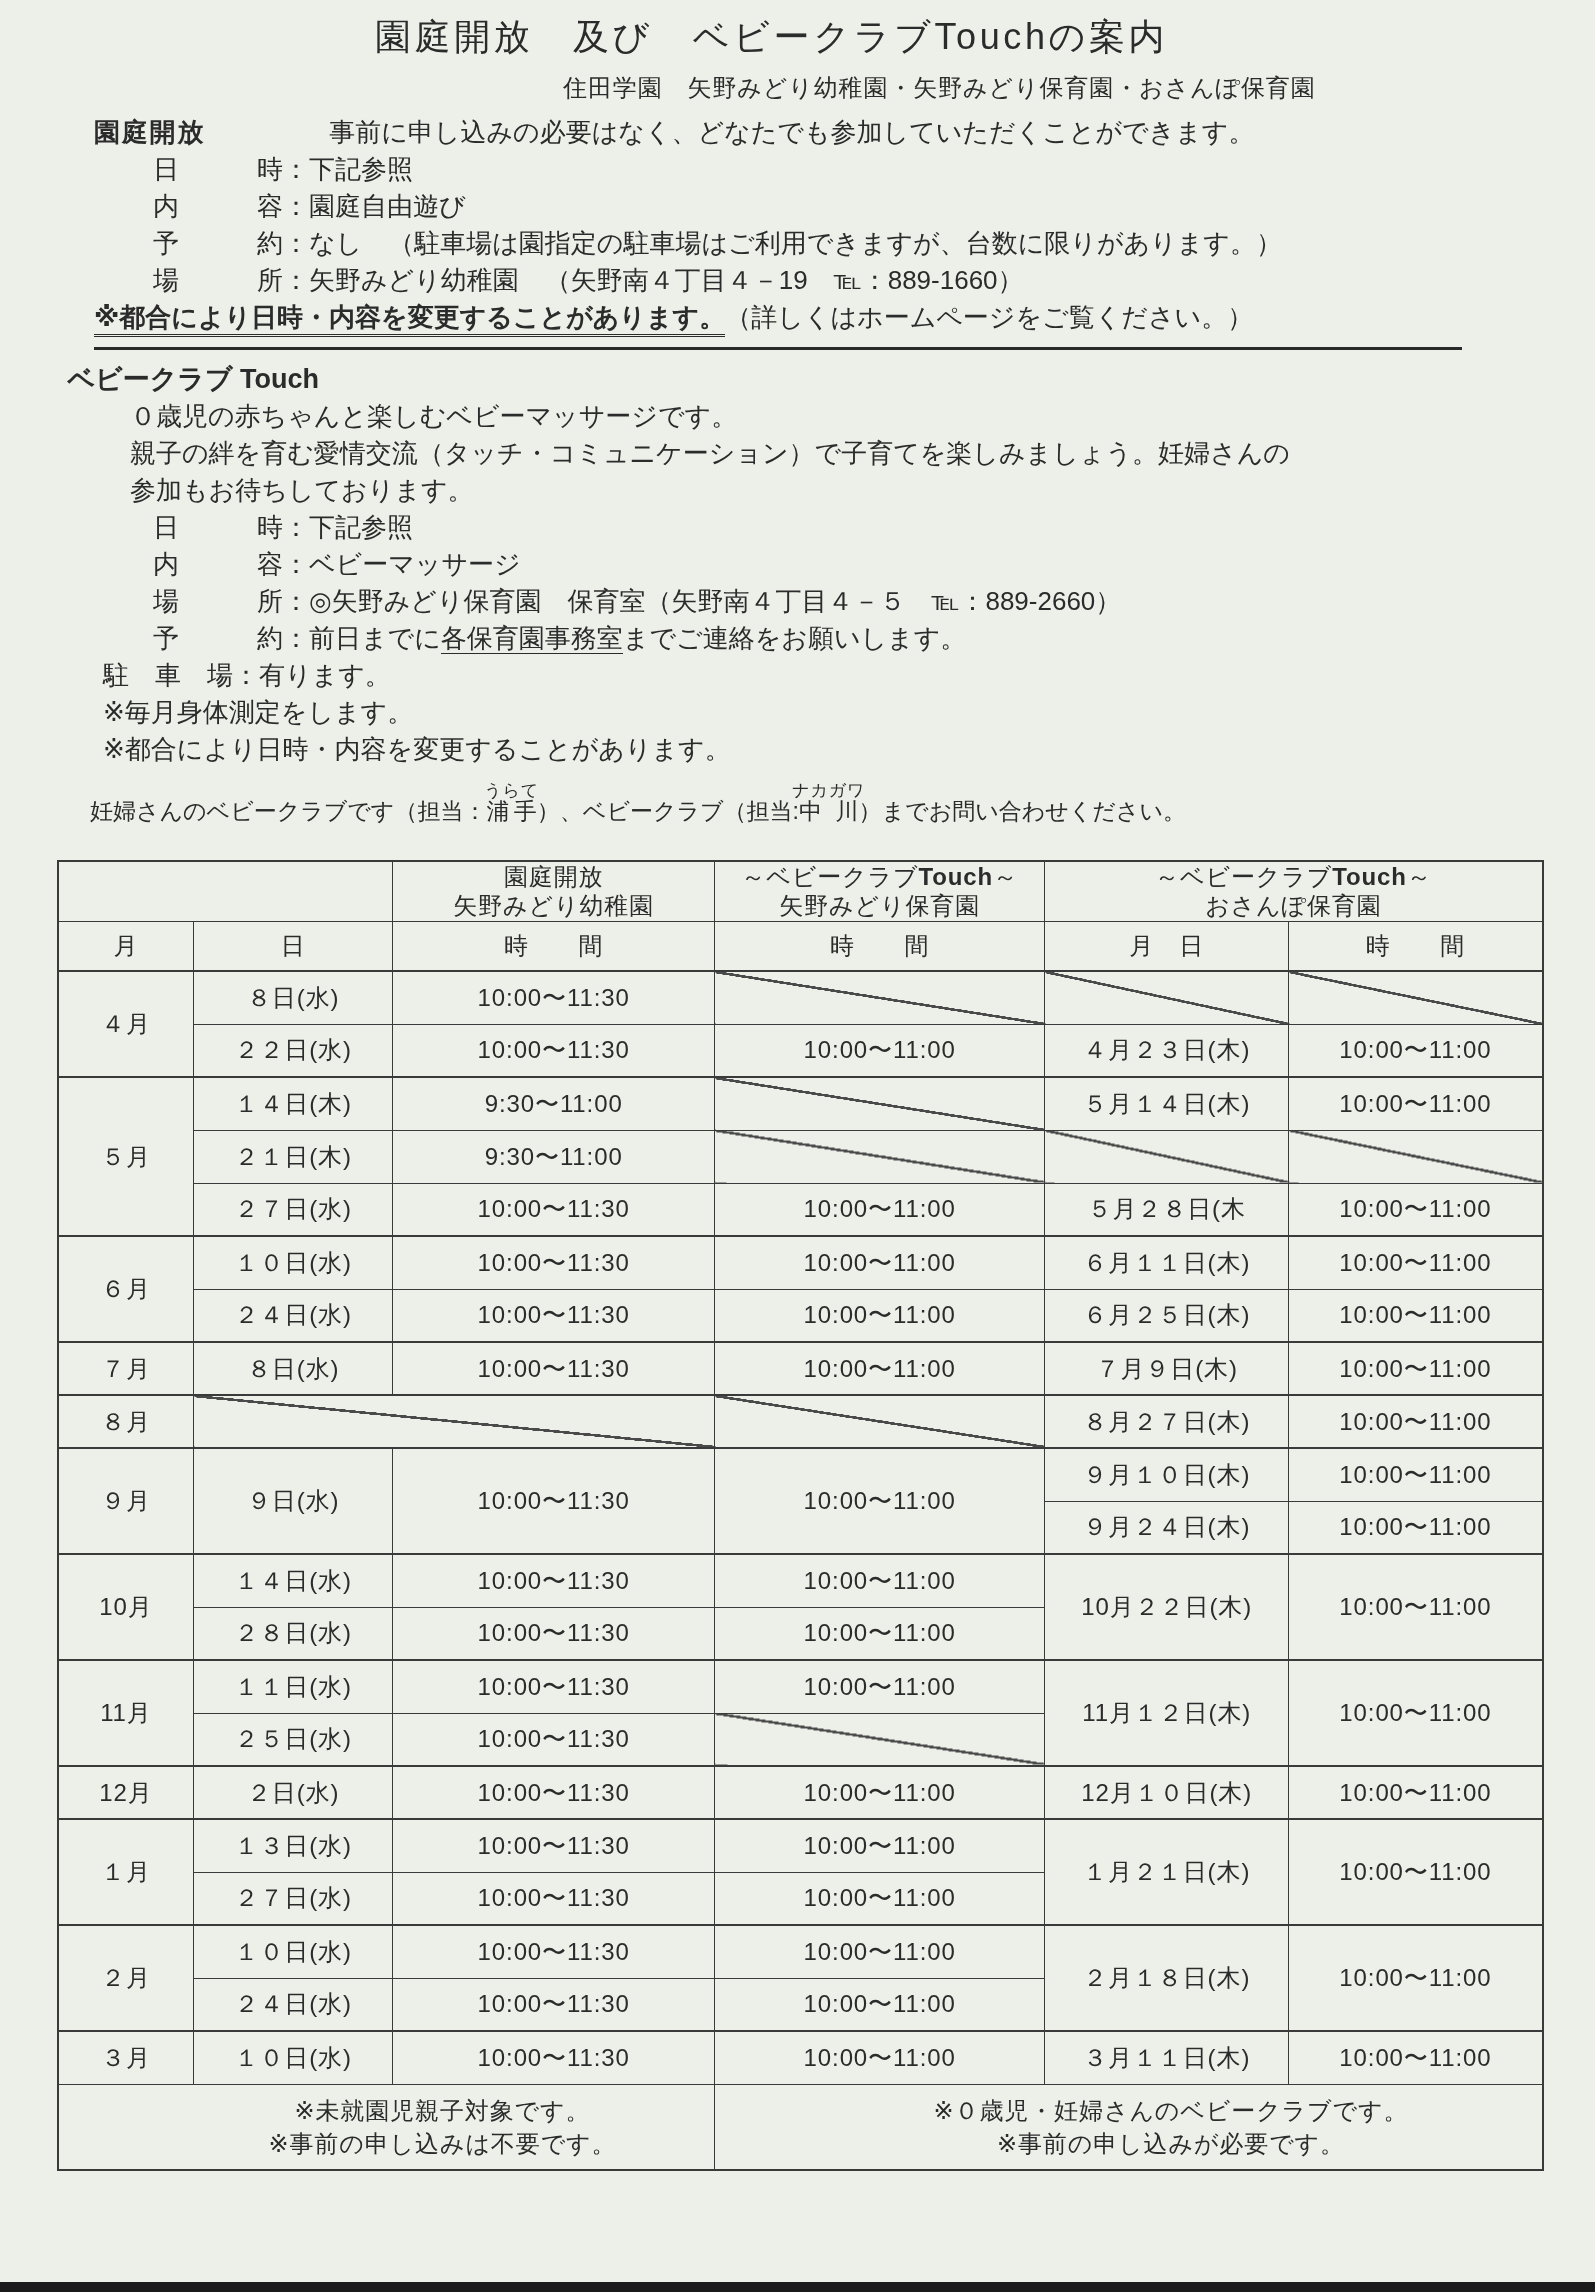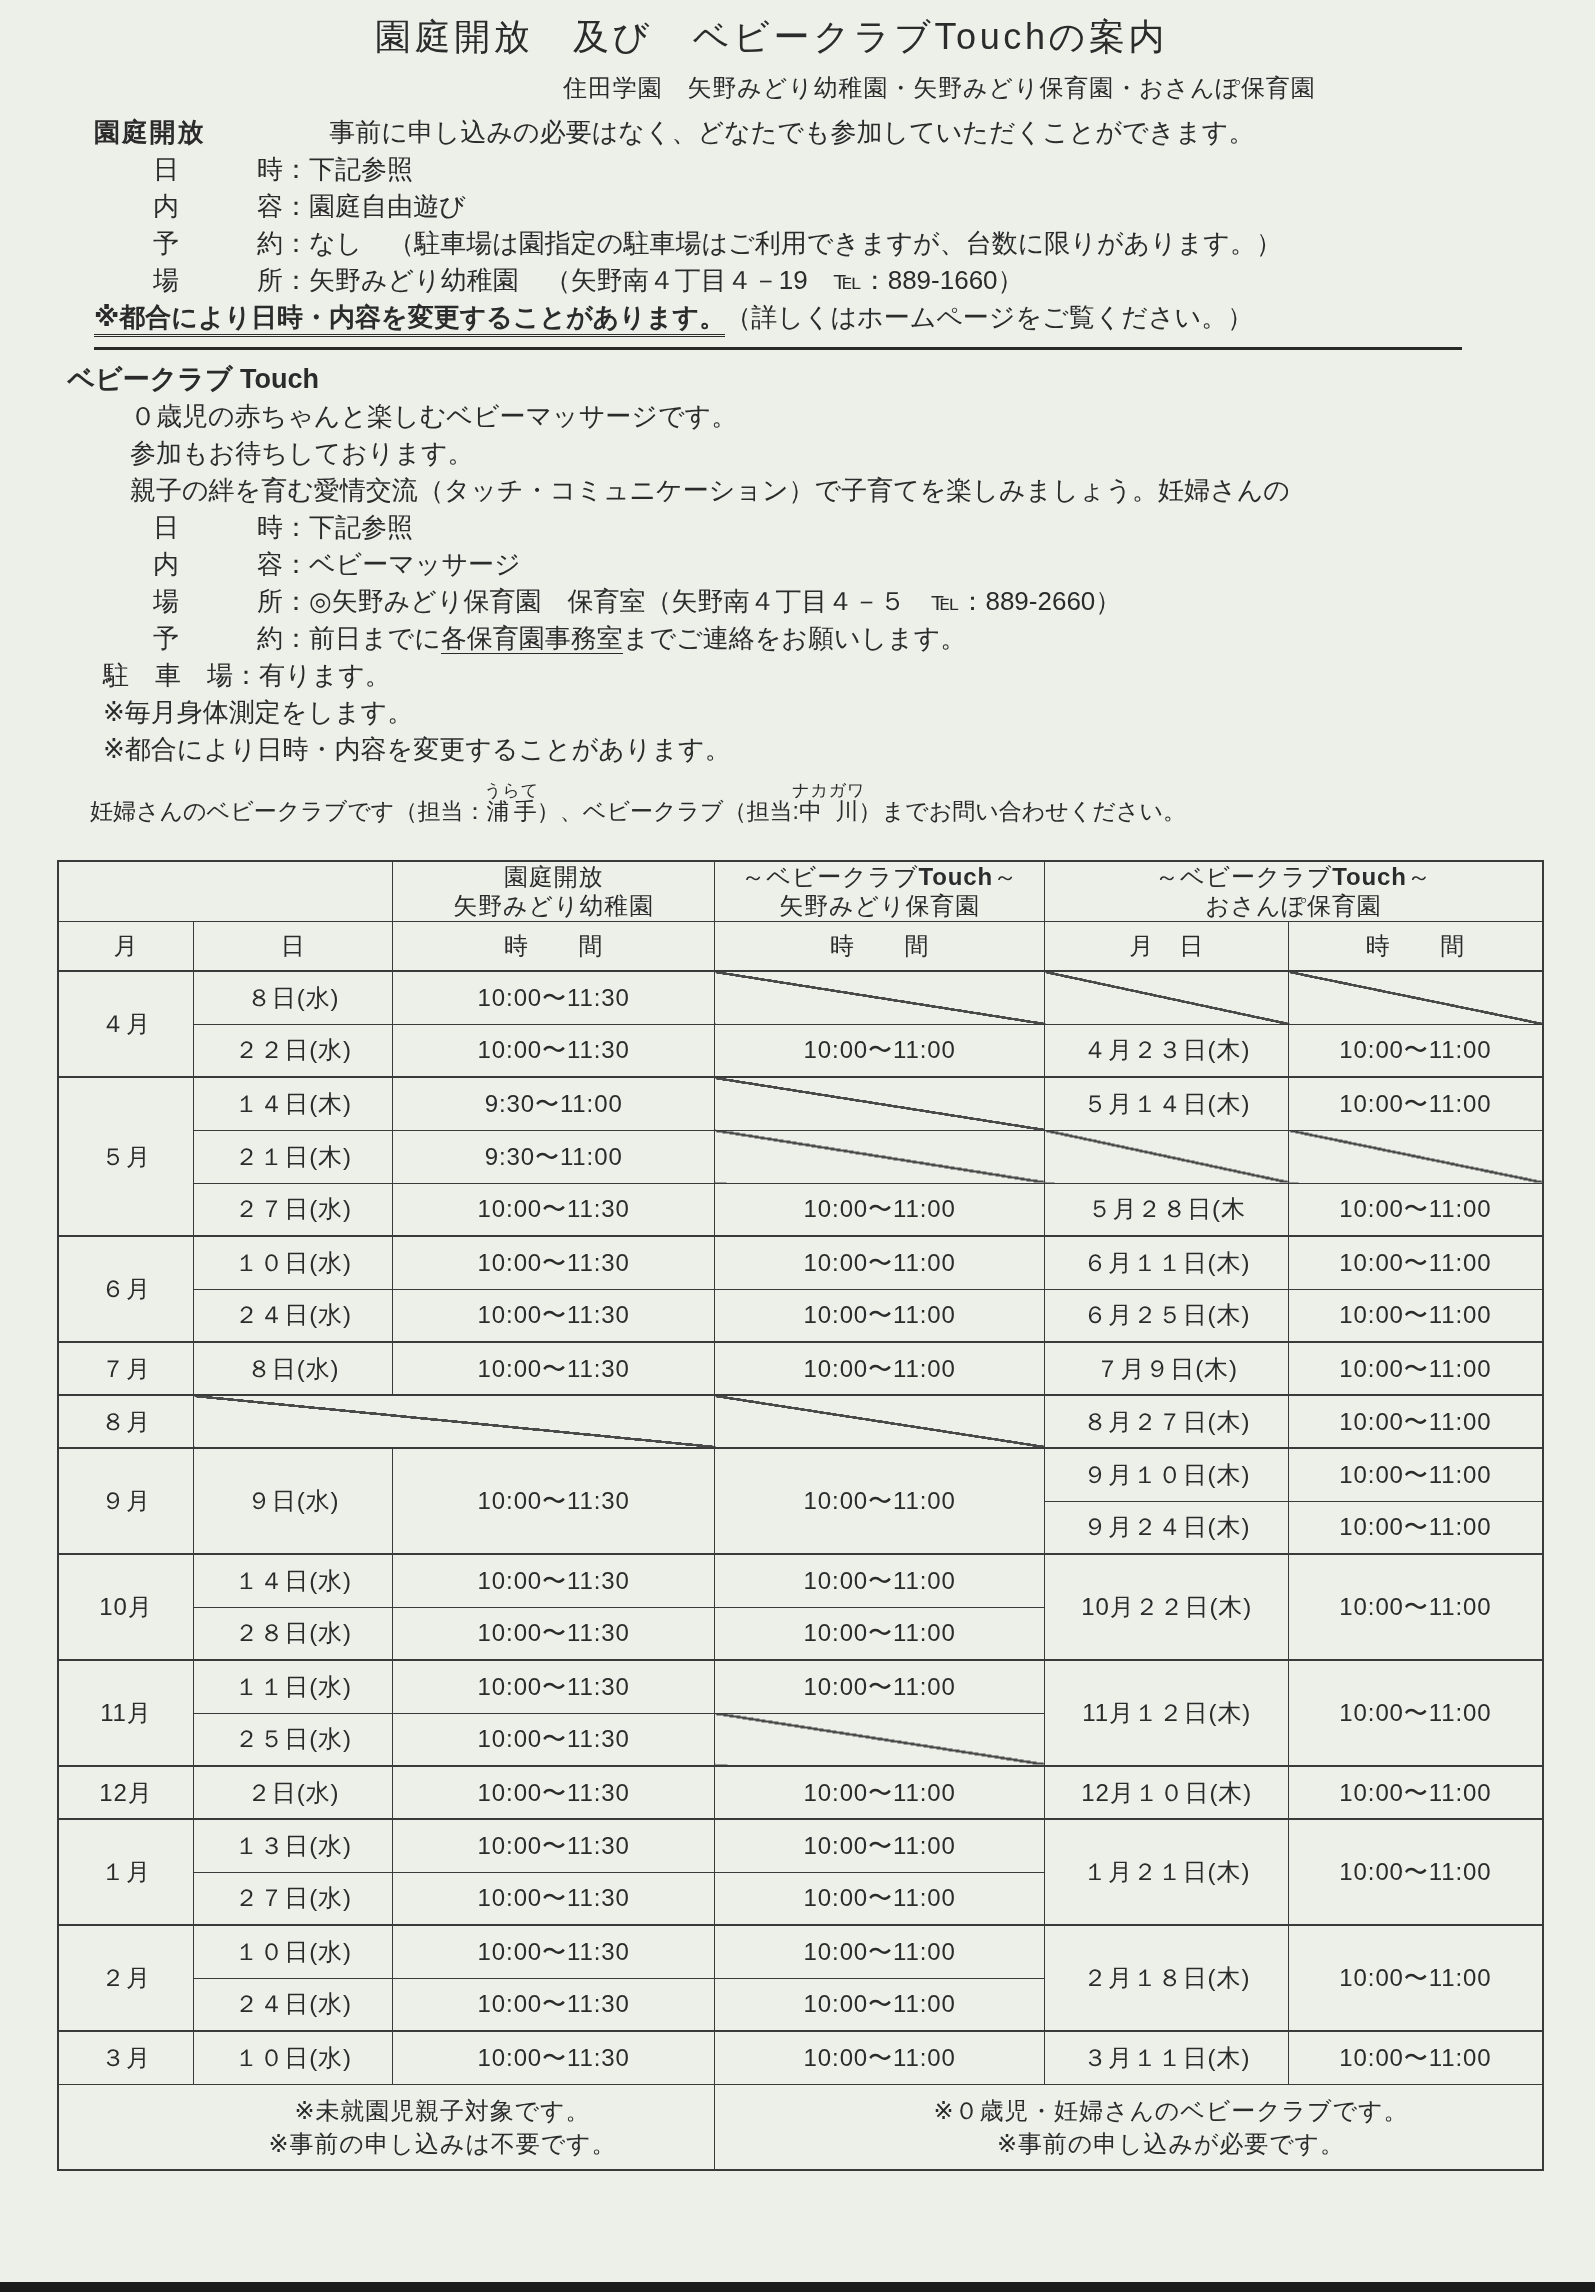--- a/index.html
+++ b/index.html
@@ -77,22 +77,22 @@
     <div class="starline1">
       <span class="bu">※都合により日時・内容を変更することがあります。</span><span>（詳しくはホームページをご覧ください。）</span>
     </div>
   </div>
 
   <div class="divider"></div>
 
   <div class="sec2">
     <div class="heading2">ベビークラブ Touch</div>
     <div class="desc">０歳児の赤ちゃんと楽しむベビーマッサージです。</div>
+    <div class="desc">親子の絆を育む愛情交流（タッチ・コミュニケーション）で子育てを楽しみましょう。妊婦さんの</div>
     <div class="desc">参加もお待ちしております。</div>
-    <div class="desc">親子の絆を育む愛情交流（タッチ・コミュニケーション）で子育てを楽しみましょう。妊婦さんの</div>
     <div class="lbl">日　　　時：下記参照</div>
     <div class="lbl">内　　　容：ベビーマッサージ</div>
     <div class="lbl">場　　　所：◎矢野みどり保育園　保育室（矢野南４丁目４－５　℡：889-2660）</div>
     <div class="lbl">
       <span>予　　　約：前日までに</span><span class="u">各保育園事務室</span><span>までご連絡をお願いします。</span>
     </div>
     <div class="parking">駐　車　場：有ります。</div>
     <div class="star2">※毎月身体測定をします。</div>
     <div class="star2">※都合により日時・内容を変更することがあります。</div>
     <div class="contact">

